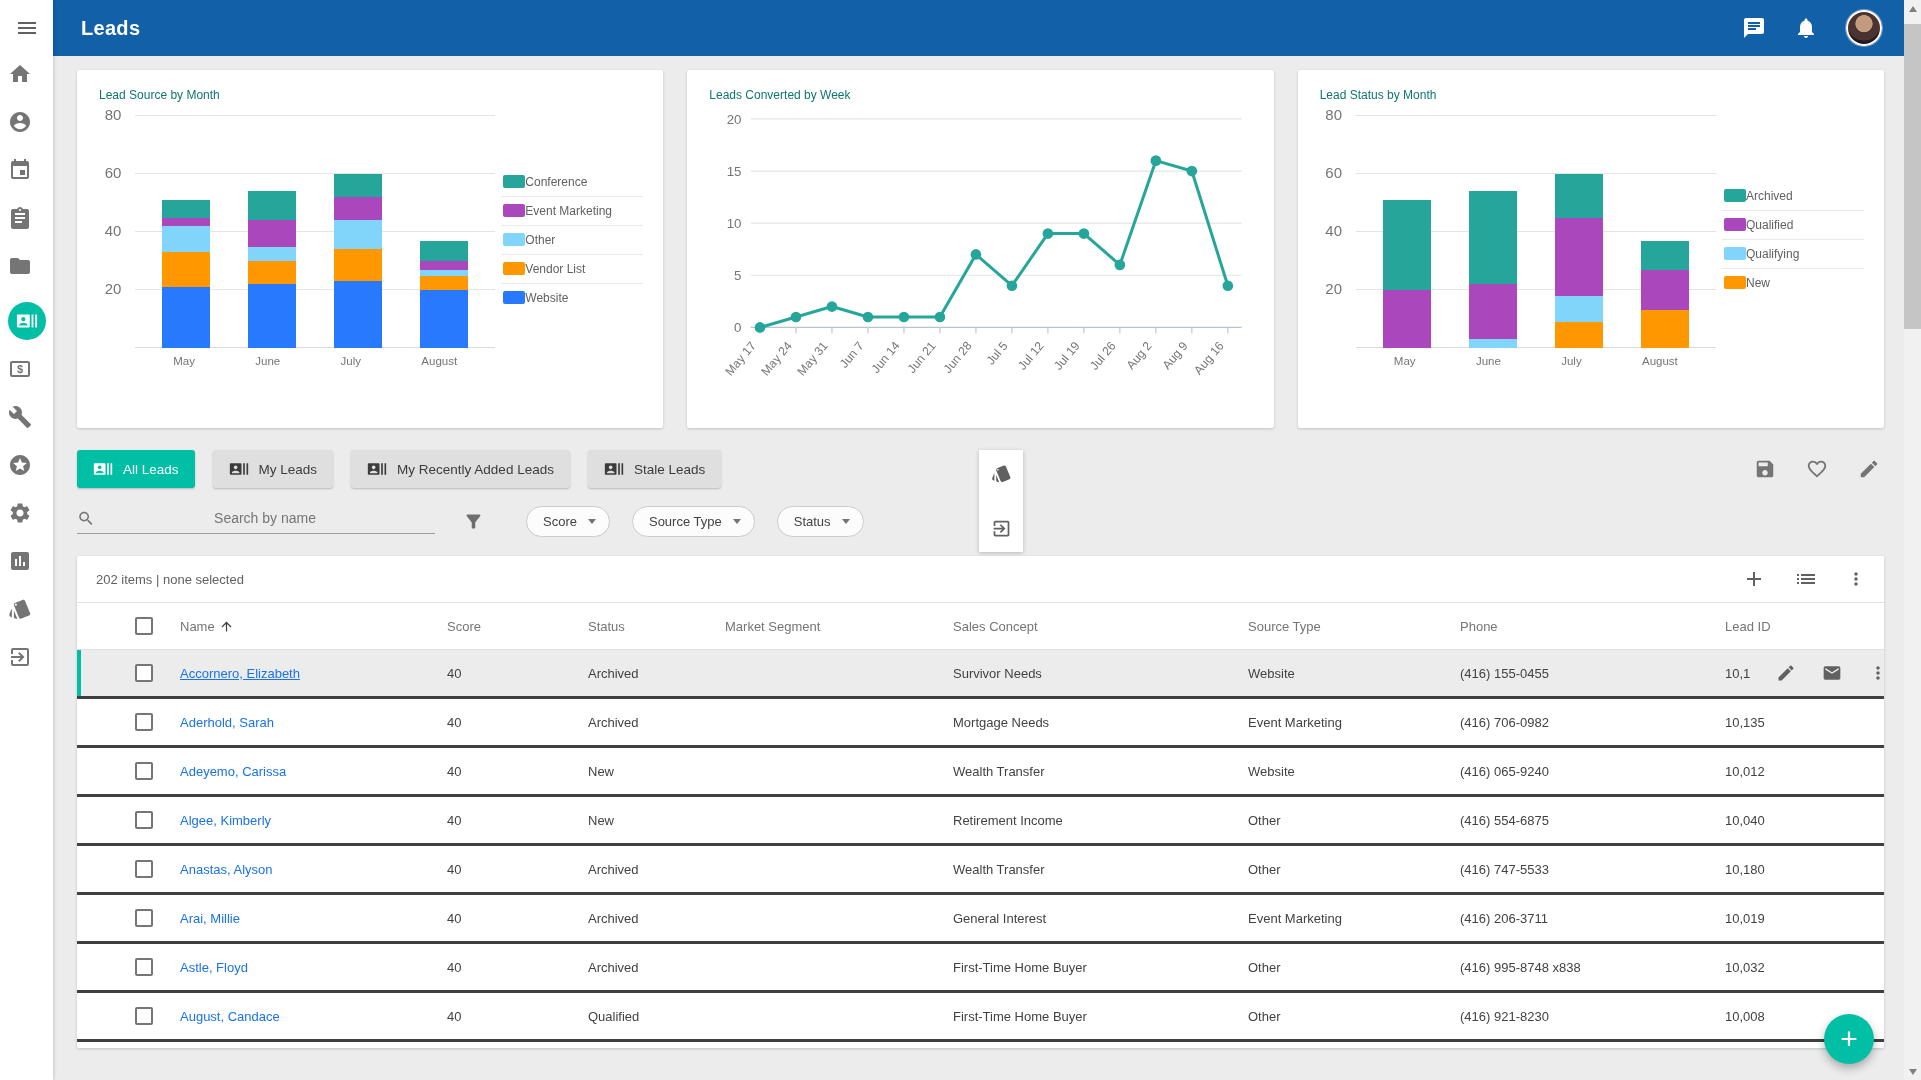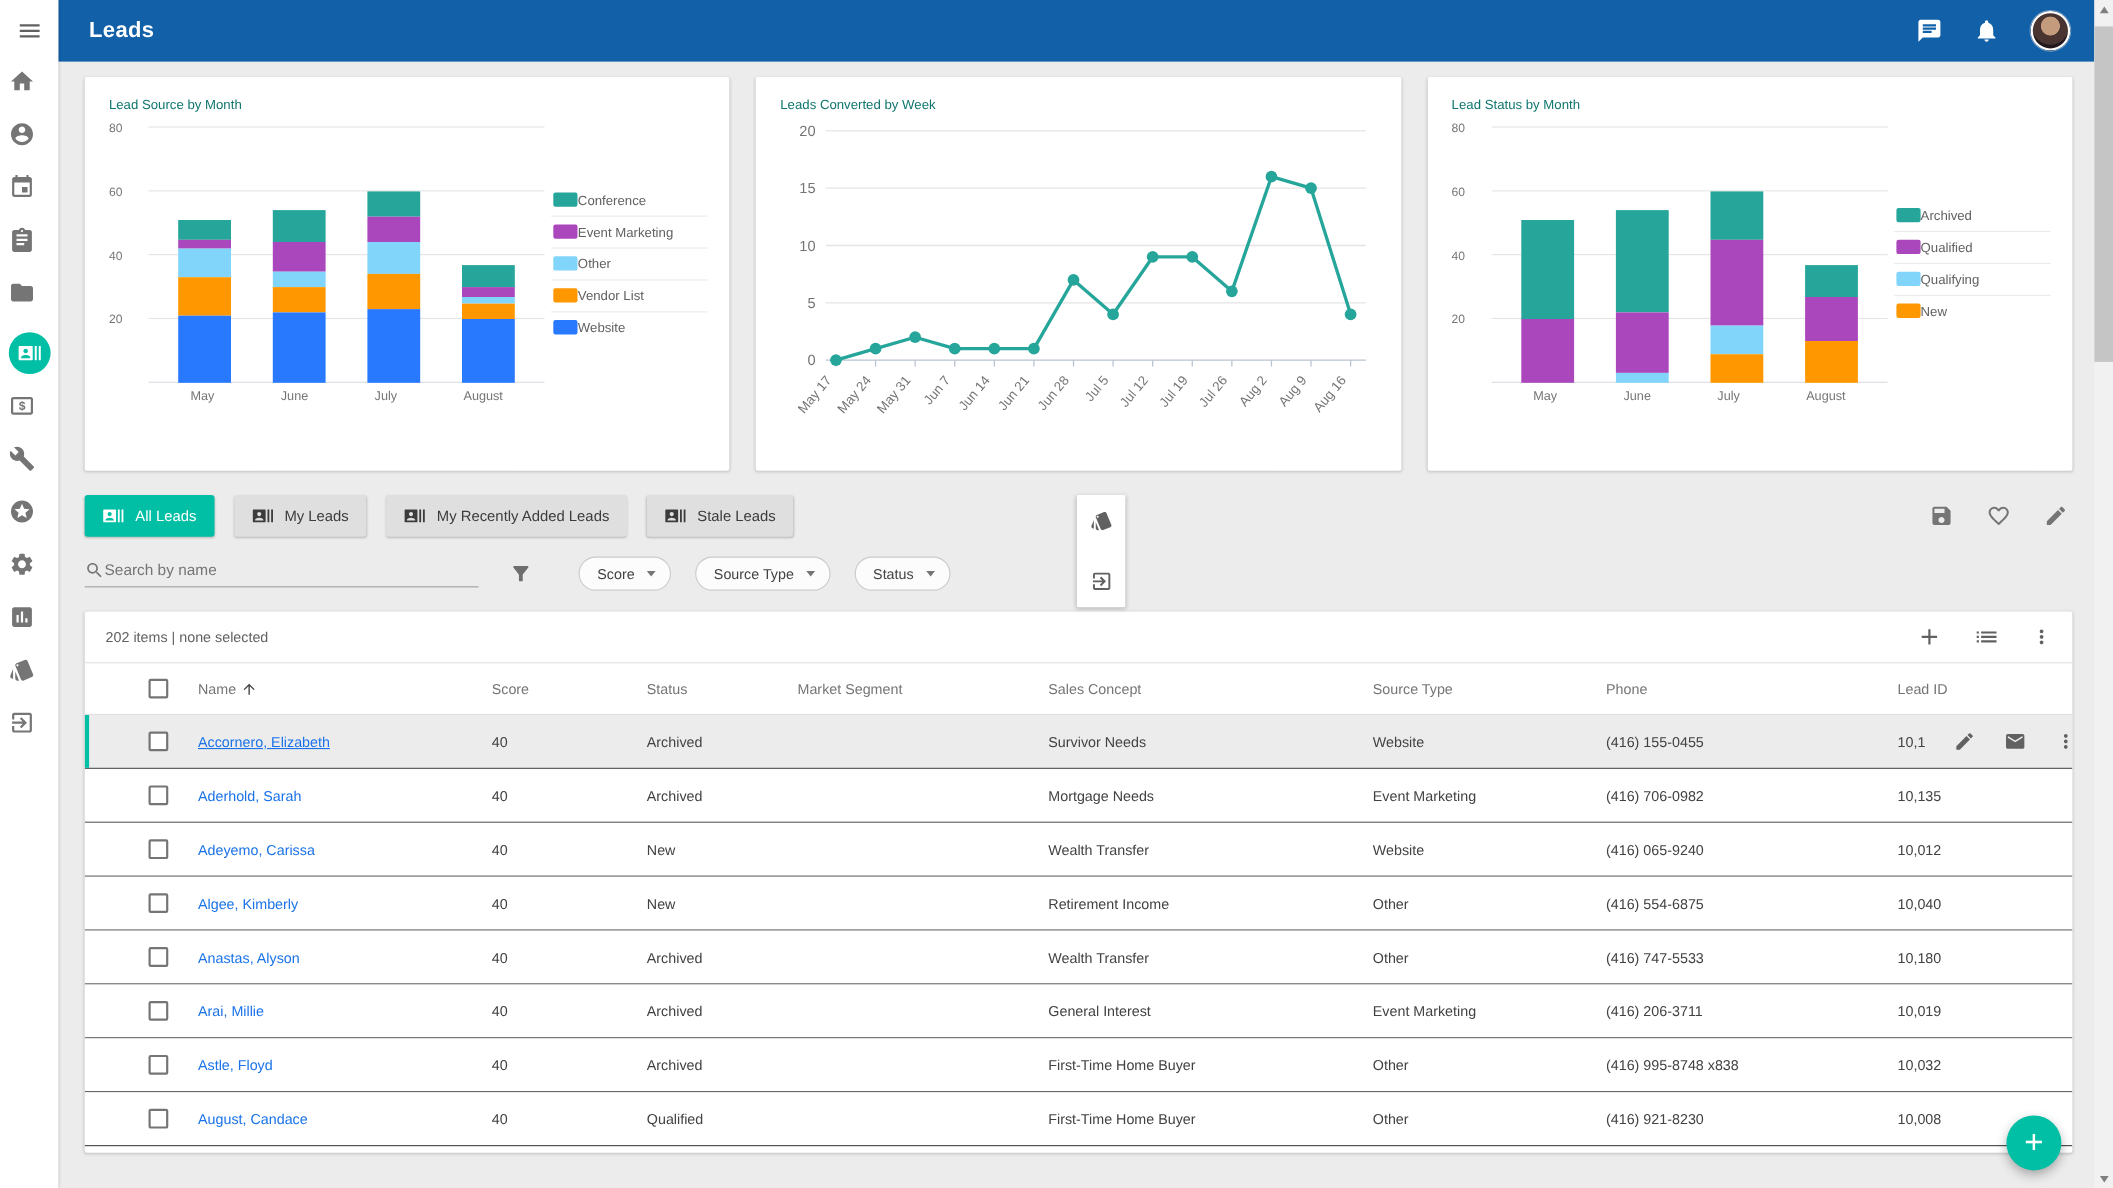--- a/index.html
+++ b/index.html
@@ -45,21 +45,21 @@
   
   .charts-row { display:flex; gap:24px; }
   .card { background:#fff; box-shadow:0 1px 3px rgba(0,0,0,.18); border-radius:2px; }
   .chart-card { flex:1; height:358px; padding:18px 20px 8px 22px; }
   .chart-title { font-size:12px; font-weight:500; color:#0f766e; }
   .chart-body { display:flex; align-items:center; margin-top:10px; }
   .plot-wrap { flex:1; position:relative; padding-left:36px; }
   .bar-plot { position:relative; height:240px; }
   .gridline { position:absolute; left:0; right:0; height:1px; background:#E4E4E4; }
   .baseline { position:absolute; left:0; right:0; bottom:0; height:1px; background:#D7DCE1; }
-  .ytick { position:absolute; left:-36px; width:28px; text-align:left; font-size:11px; color:#757575; }
+  .ytick { position:absolute; left:-36px; width:28px; text-align:center; font-size:15px; color:#757575; }
   .bars-row { position:absolute; left:0; right:0; top:0; bottom:0; display:flex; justify-content:space-around; align-items:flex-end; padding:0 8px; }
   .bar { width:48px; display:flex; flex-direction:column-reverse; }
   .seg { width:100%; }
   .xlabels { display:flex; justify-content:space-around; padding:0 8px; margin-top:7px; font-size:11.5px; color:#757575; }
   .legend { width:142px; margin-left:6px; flex:0 0 auto; }
   .legend-item { display:flex; align-items:flex-start; padding:7px 2px; border-bottom:1px solid #EAEAEA; }
   .legend-item:last-child { border-bottom:none; }
   .swatch { width:22px; height:13px; border-radius:2px; flex:0 0 auto; }
   .legend-label { font-size:12px; color:#616161; }
   .line-svg { width:100%; height:auto; }
@@ -73,21 +73,21 @@
     display:flex; align-items:center; gap:10px; cursor:pointer;
     box-shadow:0 1px 2px rgba(0,0,0,.22); font-family:inherit;
   }
   .tab-btn .icon { width:20px; height:20px; }
   .tab-btn.active { background:#00BFA5; color:#fff; }
   .tabs-actions { margin-left:auto; display:flex; align-items:center; gap:30px; padding-right:4px; }
   .action-icon { width:22px; height:22px; color:#757575; cursor:pointer; }
   .filter-row { display:flex; align-items:center; margin-top:16px; height:34px; }
   .search-box { display:flex; align-items:center; width:358px; border-bottom:1px solid #9E9E9E; padding-bottom:5px; }
   .search-box .icon { width:19px; height:19px; color:#757575; }
-  .search-input { border:none; outline:none; background:transparent; font-size:14px; width:100%; color:#424242; font-family:inherit; }
+  .search-input { border:none; outline:none; background:transparent; font-size:14px; width:100%; color:#424242; font-family:inherit;text-align:center; }
   .search-input::placeholder { color:#757575; }
   .funnel { width:21px; height:21px; color:#6E6E6E; margin-left:28px; cursor:pointer; }
   .chips { display:flex; align-items:center; gap:22px; margin-left:42px; }
   .chip {
     height:31px; padding:0 13px 0 16px; border:1px solid #CBCBCB; border-radius:16px;
     background:#FCFCFC; display:flex; align-items:center; font-size:13px; color:#424242; cursor:pointer;
   }
   .chip .caret { width:0; height:0; border-left:4.5px solid transparent; border-right:4.5px solid transparent; border-top:5px solid #757575; margin-left:11px; }
   .mini-panel {
     position:absolute; left:902px; top:0; width:44px; height:102px; background:#fff;
@@ -99,21 +99,21 @@
   
   .table-card { margin-top:18px; height:492px; overflow:hidden; }
   .table-toolbar { height:46px; display:flex; align-items:center; padding:0 18px 0 19px; }
   .summary { font-size:13px; color:#616161; }
   .table-toolbar-icons { margin-left:auto; display:flex; align-items:center; gap:28px; }
   .tt-icon { color:#616161; cursor:pointer; }
   .grid-row { display:grid; grid-template-columns:75px 267px 141px 137px 228px 295px 212px 265px 1fr; align-items:center;padding-left:28px; }
   .thead { height:48px; border-top:1px solid #E0E0E0; border-bottom:1px solid #E0E0E0; color:#757575; font-size:13px; }
   .th { display:flex; align-items:center; gap:4px; }
   .sort-arrow { width:15px; height:15px; color:#424242; }
-  .row { height:49px; border-bottom:1px solid #404040; font-size:13px; color:#424242; background:#fff; position:relative; }
+  .row { height:49px; border-bottom:3px solid #404040; font-size:13px; color:#424242; background:#fff; position:relative; }
   .row.selected { background:#ECECEC; }
   .row.selected::before { content:""; position:absolute; left:0; top:0; bottom:0; width:4px; background:#00BFA5; }
   .checkbox { width:18px; height:18px; border:2px solid #757575; border-radius:2px; margin-left:30px; cursor:pointer; background:#fff; }
   .thead .checkbox { background:transparent; }
   .link { color:#1A73E8; text-decoration:none; cursor:pointer; }
   .row.selected .link { text-decoration:underline; }
   .lead-cell { display:flex; align-items:center; gap:26px; }
   .row-icon { width:20px; height:20px; color:#616161; cursor:pointer; }
 
   

